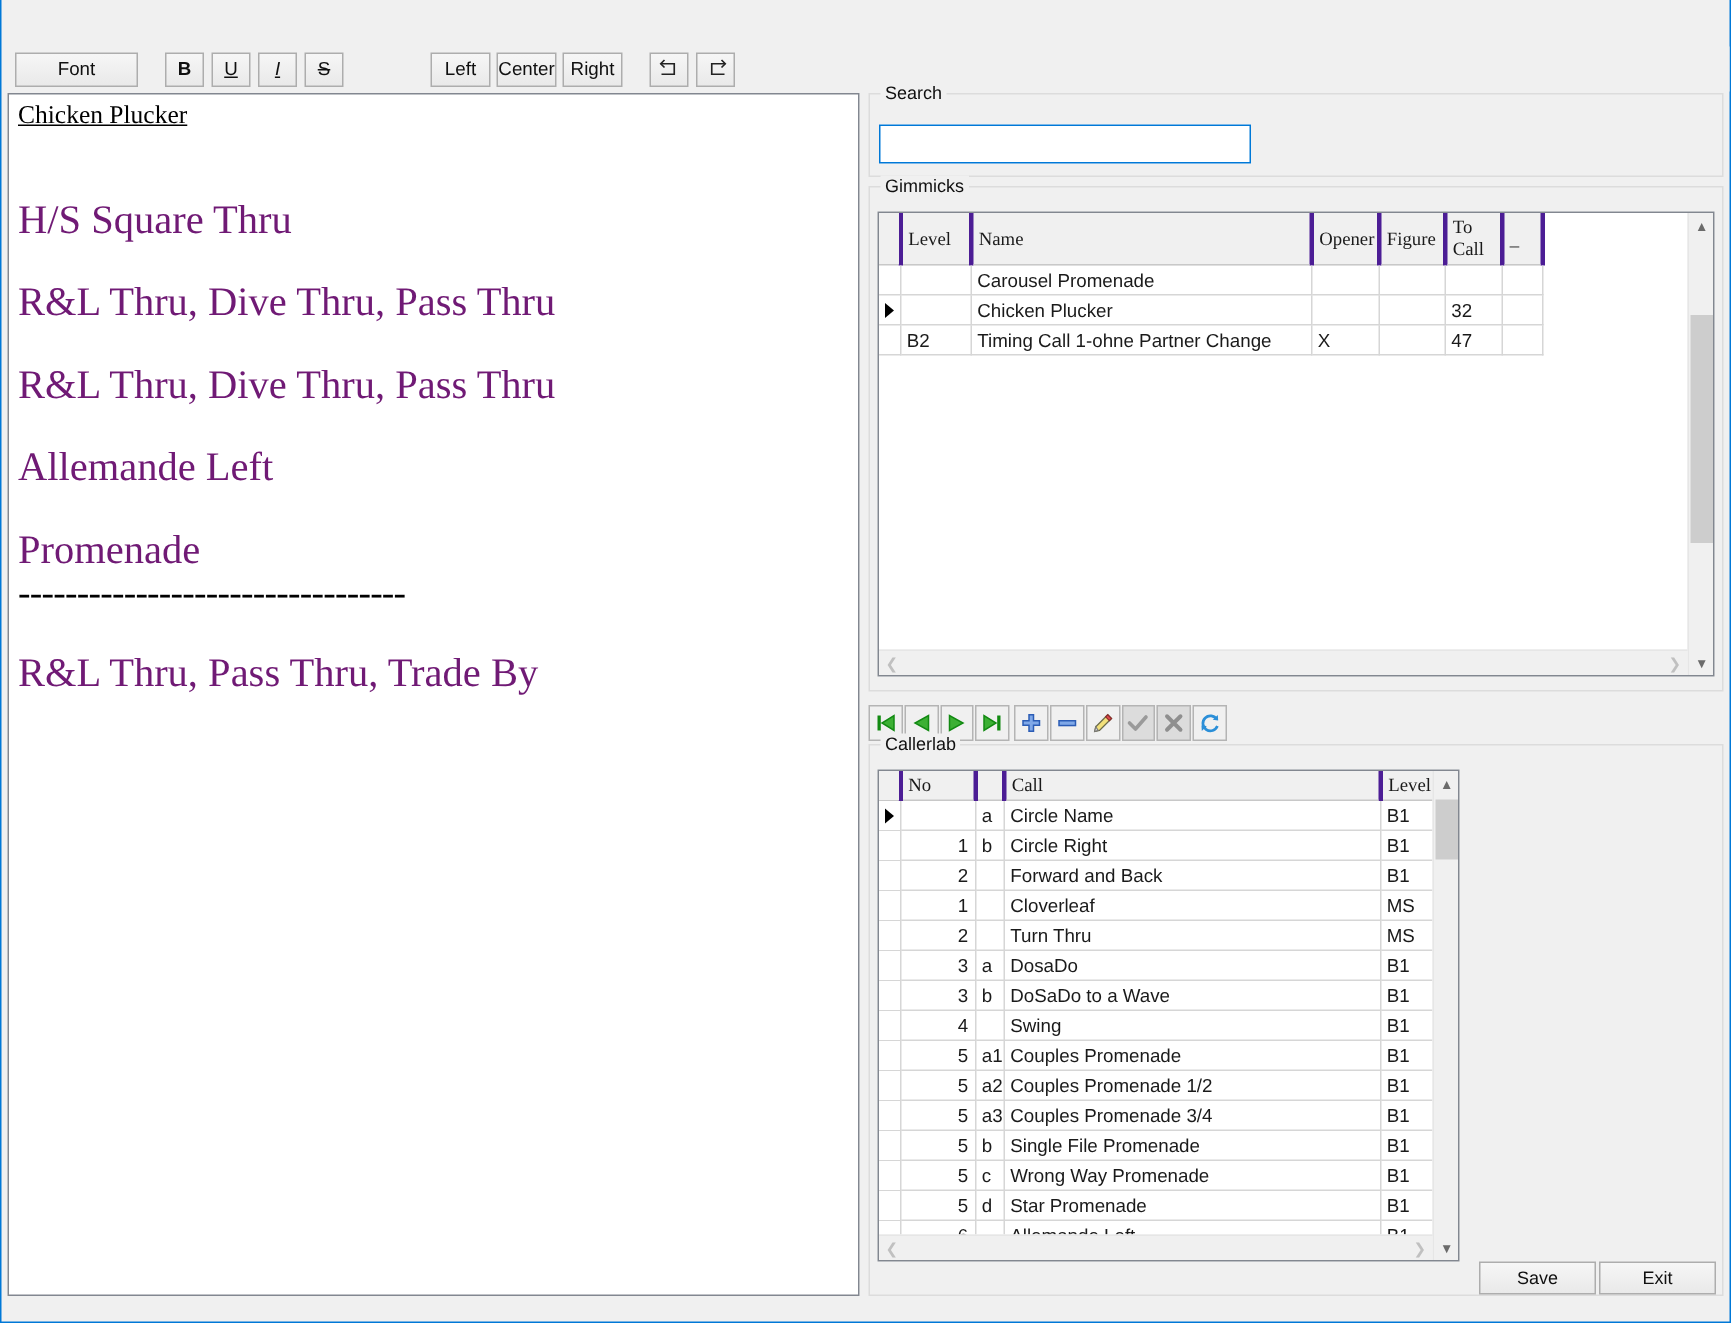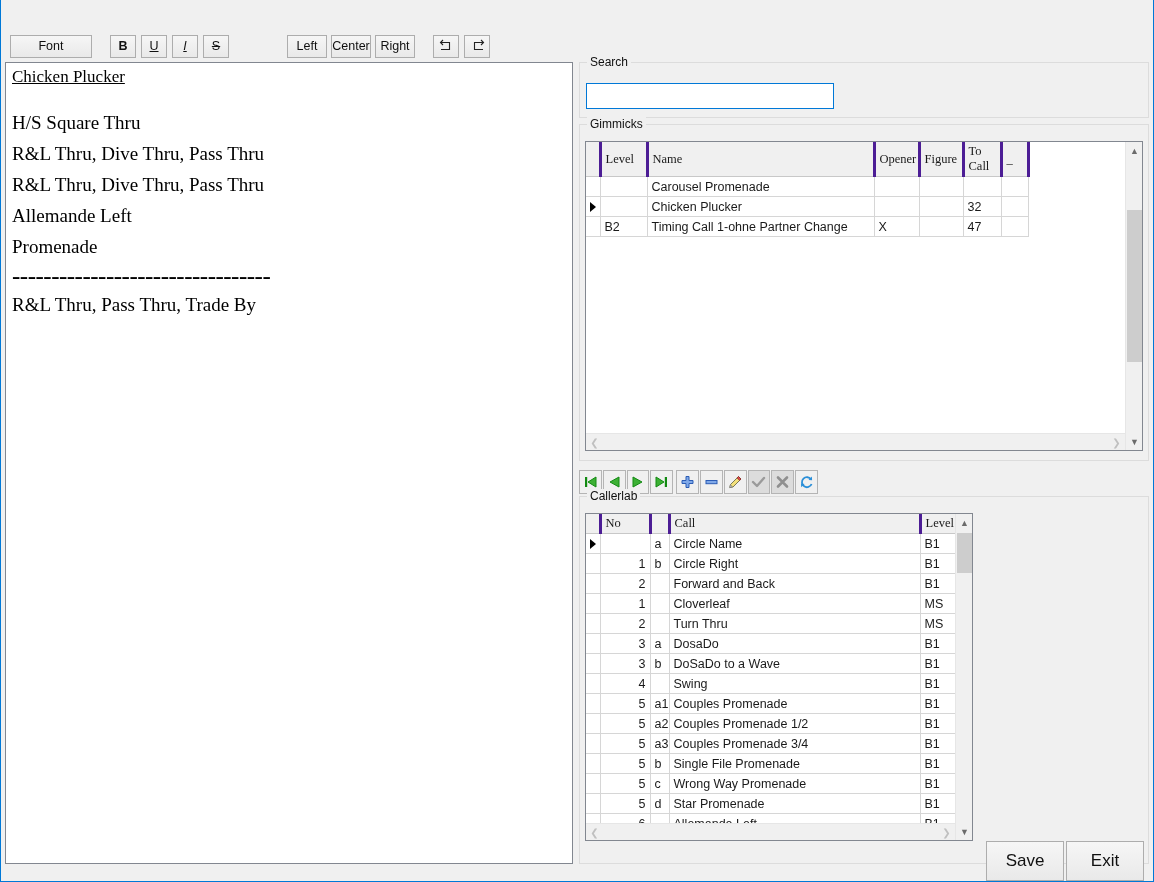--- a/index.html
+++ b/index.html
@@ -87,21 +87,21 @@
     padding:4px 6px;
     overflow:hidden;
     font-family:"Liberation Serif", serif;
   }
   .ed-title {
     font-size:17px; text-decoration: underline; color:#000;
     line-height:20px; margin-bottom:2px;
   }
   .ed-blank { height:18px; }
   .ed-line {
-    font-size:19px; line-height:31px; color:#000000; white-space:pre;
+    font-size:27px; line-height:31px; color:#701a75; white-space:pre;margin-top:24px;
   }
   .ed-rule { font-size:25px; line-height:27px; color:#000; letter-spacing:-0.5px;}
 
   
   .grp {
     position:absolute;
     border:1px solid #dcdcdc;
   }
   .grp > .grp-label {
     position:absolute; top:-8px; left:7px;
@@ -205,24 +205,24 @@
     width:24px; height:24px; margin-right:1px;
     background:#f0f0f0; border:1px solid #b4b4b4;
     display:flex;align-items:center;justify-content:center;
     cursor:default;
   }
   .nav-btn.gap { margin-left:2px; }
   .nav-btn svg { display:block; }
 
   
   .btm-btn {
-    position:absolute; height:40px; width:78px;
+    position:absolute; height:22px; width:78px;
     background:linear-gradient(#f6f6f6,#e9e9e9);
     border:1px solid #adadad;
-    font-size:17px; color:#101010;
+    font-size:12px; color:#101010;
     display:flex;align-items:center;justify-content:center;
     font-family:"Liberation Sans", sans-serif;
     cursor:default;
   }
   #save-button { left:985px; top:841px; }
   #exit-button { left:1065px; top:841px; }
 </style>
 </head>
 <body>
 

